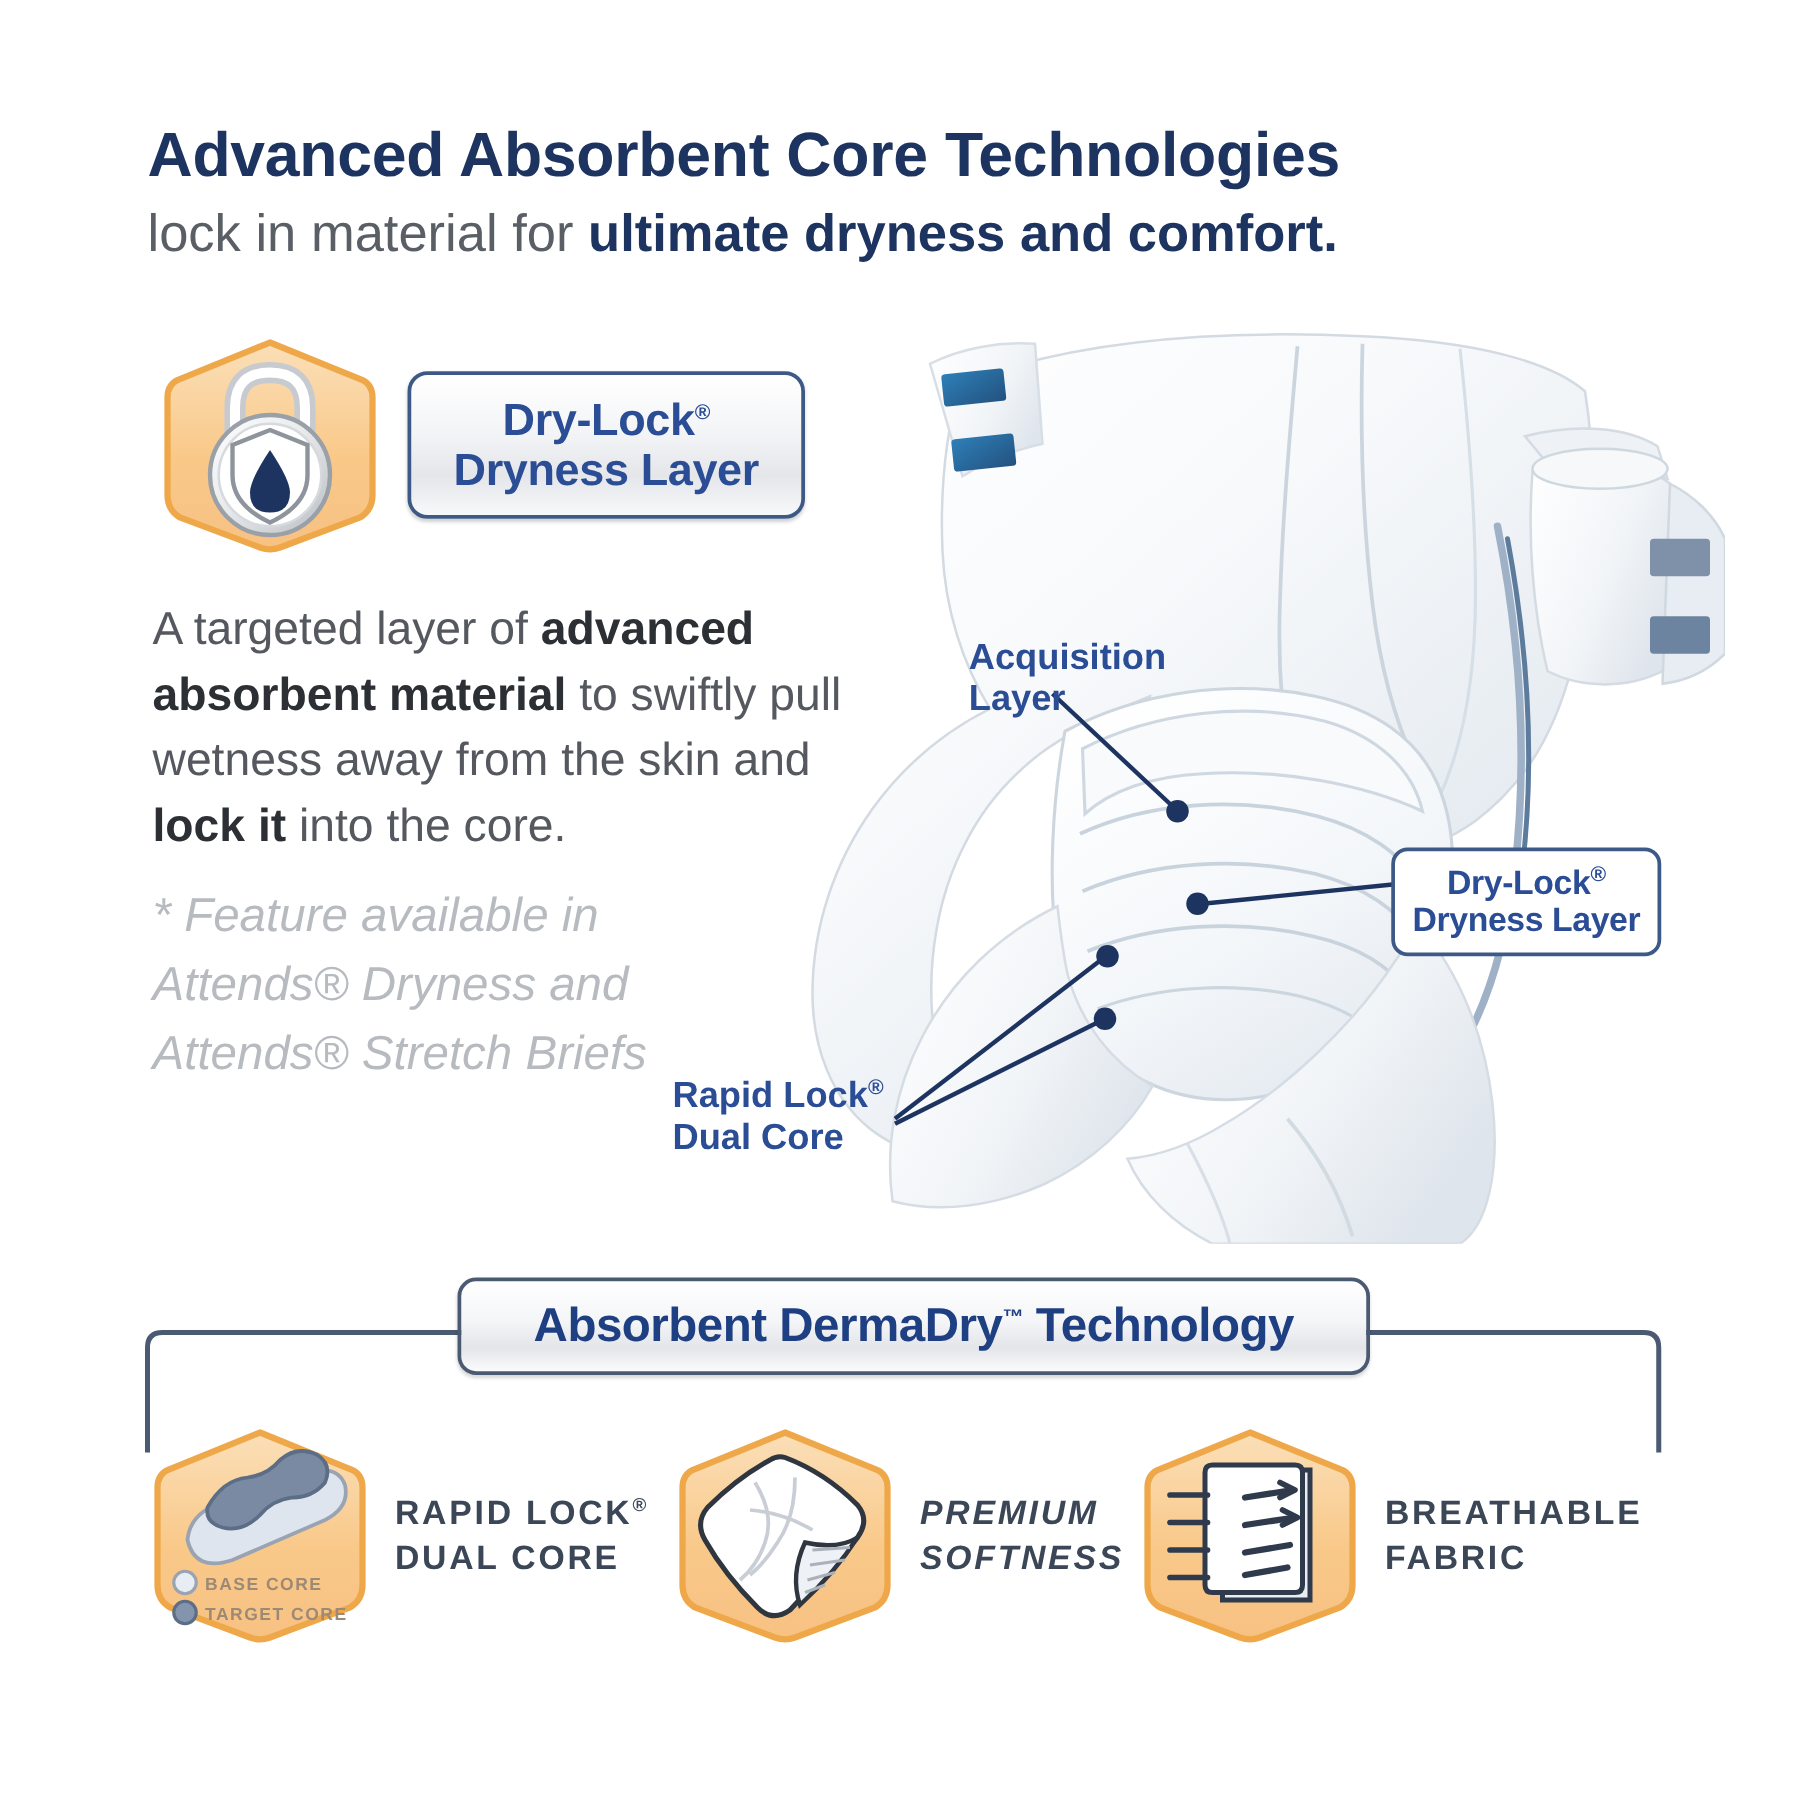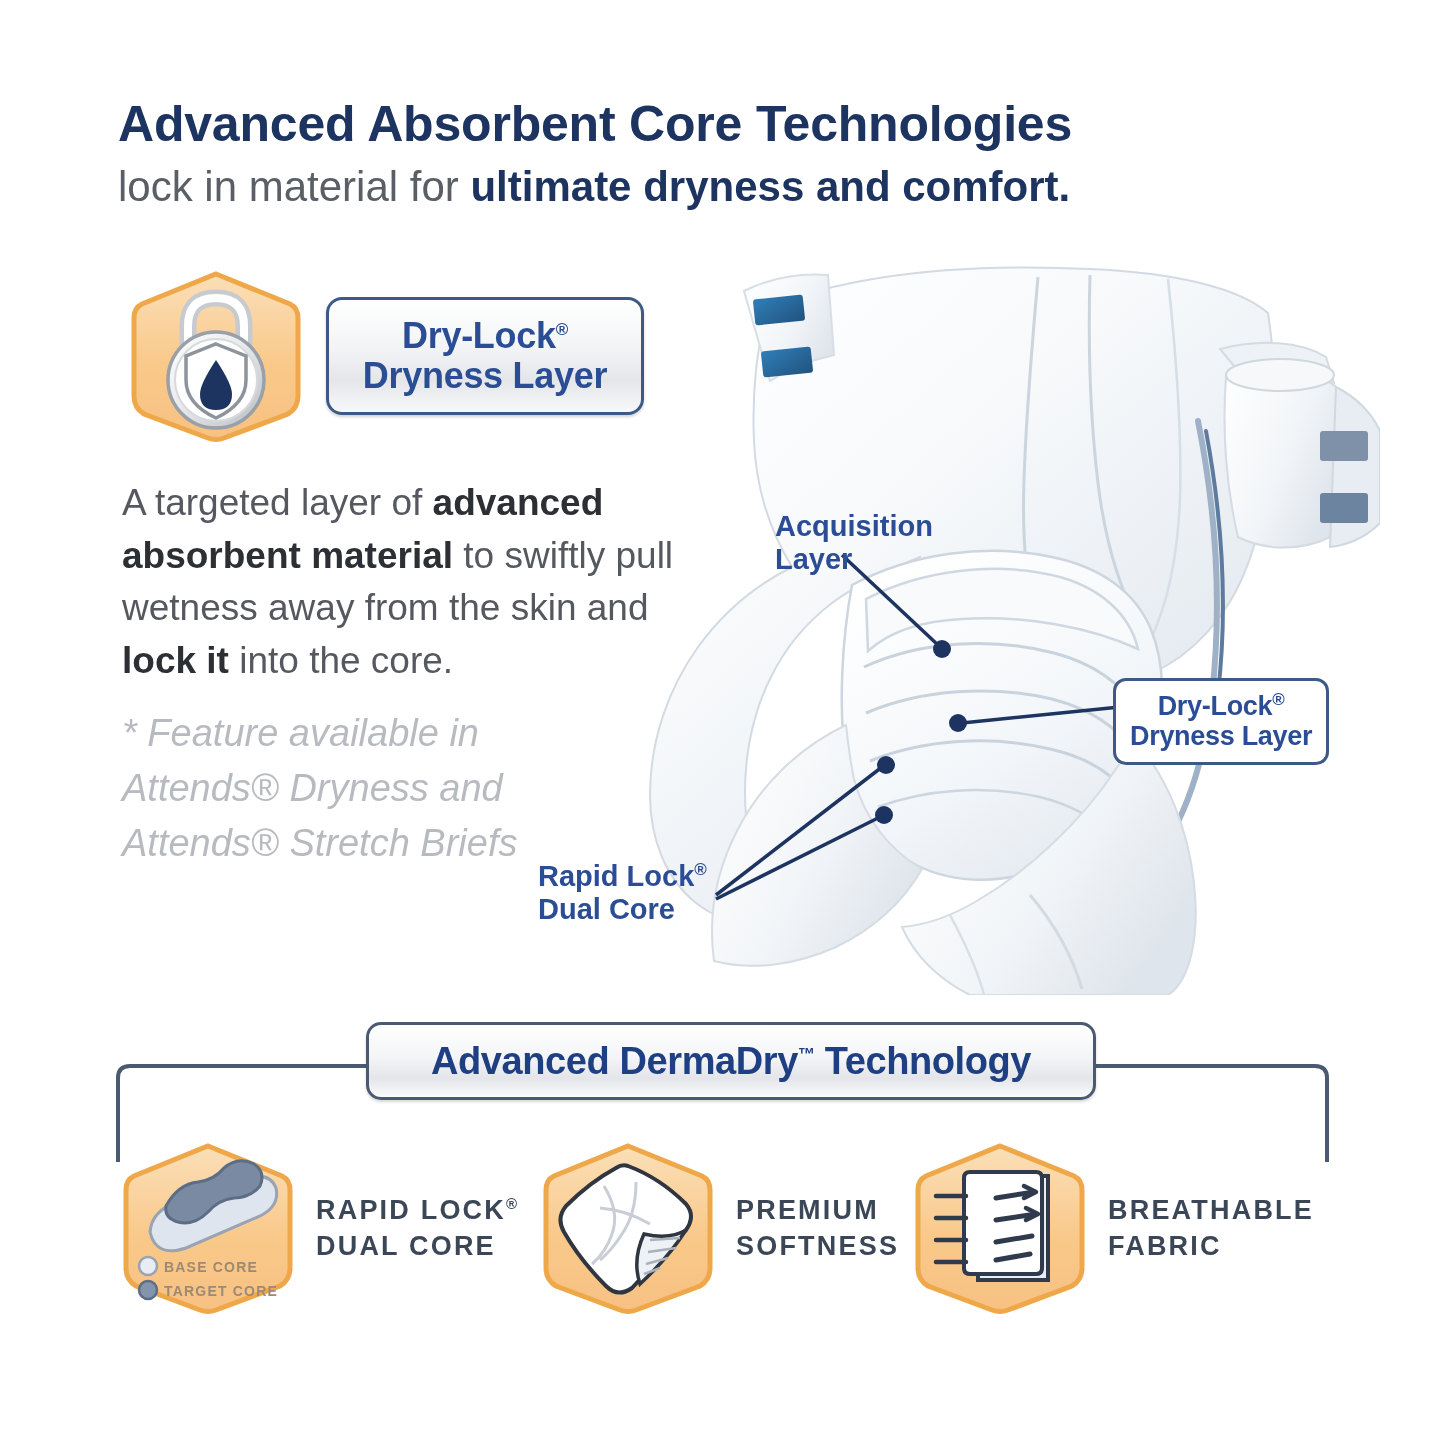--- a/index.html
+++ b/index.html
@@ -196,21 +196,21 @@
     font-size: 27px;
     font-weight: bold;
     color: #3b4757;
     letter-spacing: 2.2px;
     line-height: 1.35;
     text-transform: uppercase;
     white-space: nowrap;
   }
   .feature-label .sup2 { font-size: 15px; vertical-align: super; letter-spacing: 0; }
   #feature-rapidlock { width: 420px; }
-  #feature-softness  { width: 372px; }
+  #feature-softness  { width: 372px; font-style: italic; }
 </style>
 </head>
 <body>
 
 <div id="page">
 
   <div id="heading-block">
     <div id="title-main">Advanced Absorbent Core Technologies</div>
     <div id="subtitle-line"><span>lock in material for </span><span class="strong">ultimate dryness and comfort.</span></div>
   </div>
@@ -365,21 +365,21 @@
   </div>
 
   <div id="bracket">
     <svg width="1225" height="115" viewBox="0 0 1225 115">
       <path d="M8 110 L8 26 Q8 14 20 14 L420 14" fill="none" stroke="#4a5a72" stroke-width="4"></path>
       <path d="M1217 110 L1217 26 Q1217 14 1205 14 L805 14" fill="none" stroke="#4a5a72" stroke-width="4"></path>
     </svg>
   </div>
 
   <div id="dermadry-banner">
-    <div id="dermadry-text"><span>Advanced DermaDry</span><span class="tm">™</span><span> Technology</span></div>
+    <div id="dermadry-text"><span>Absorbent DermaDry</span><span class="tm">™</span><span> Technology</span></div>
   </div>
 
   <div id="feature-row">
 
     <div class="feature-item" id="feature-rapidlock">
       <div class="hexbadge">
         <svg width="176" height="176" viewBox="0 0 176 176">
           <defs>
             <linearGradient id="hexg2" x1="0" y1="0" x2="0" y2="1">
               <stop offset="0%" stop-color="#FBDFB8"></stop>

